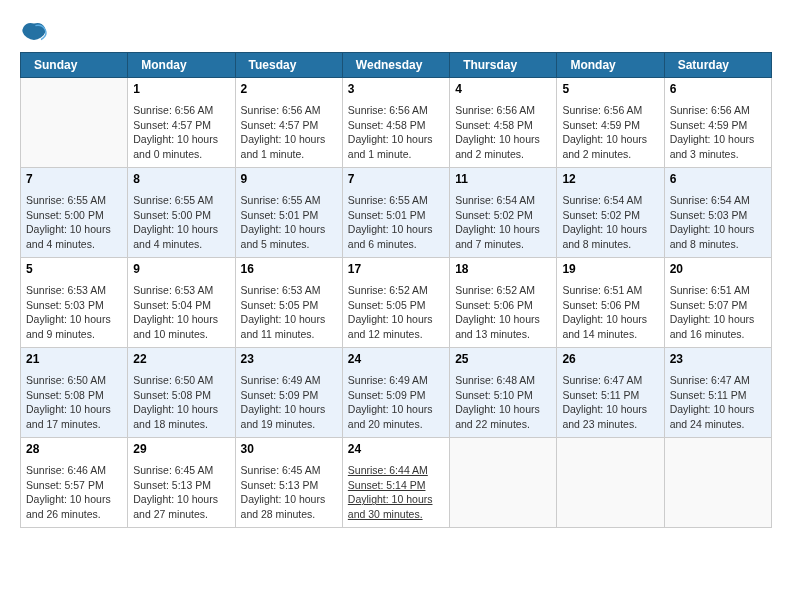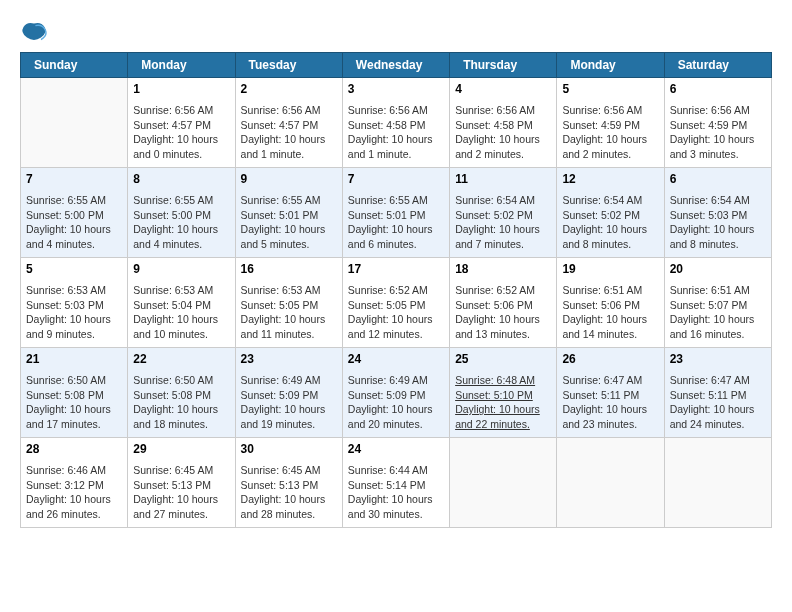--- a/index.html
+++ b/index.html
@@ -290,21 +290,21 @@
         </td>
         <td>
           <span class="day-number">24</span>
           <div class="day-info" style="white-space: pre-line;">Sunrise: 6:49 AM
 Sunset: 5:09 PM
 Daylight: 10 hours
 and 20 minutes.</div>
         </td>
         <td>
           <span class="day-number">25</span>
-          <div class="day-info" style="white-space: pre-line; text-decoration: underline;">Sunrise: 6:48 AM
+          <div class="day-info" style="white-space: pre-line;">Sunrise: 6:48 AM
 Sunset: 5:10 PM
 Daylight: 10 hours
 and 22 minutes.</div>
         </td>
         <td>
           <span class="day-number">26</span>
           <div class="day-info" style="white-space: pre-line;">Sunrise: 6:47 AM
 Sunset: 5:11 PM
 Daylight: 10 hours
 and 23 minutes.</div>
@@ -314,41 +314,41 @@
           <div class="day-info" style="white-space: pre-line;">Sunrise: 6:47 AM
 Sunset: 5:11 PM
 Daylight: 10 hours
 and 24 minutes.</div>
         </td>
       </tr>
       <tr>
         <td>
           <span class="day-number">28</span>
           <div class="day-info" style="white-space: pre-line;">Sunrise: 6:46 AM
-Sunset: 3:12 PM
+Sunset: 5:57 PM
 Daylight: 10 hours
 and 26 minutes.</div>
         </td>
         <td>
           <span class="day-number">29</span>
           <div class="day-info" style="white-space: pre-line;">Sunrise: 6:45 AM
 Sunset: 5:13 PM
 Daylight: 10 hours
 and 27 minutes.</div>
         </td>
         <td>
           <span class="day-number">30</span>
           <div class="day-info" style="white-space: pre-line;">Sunrise: 6:45 AM
 Sunset: 5:13 PM
 Daylight: 10 hours
 and 28 minutes.</div>
         </td>
         <td>
           <span class="day-number">24</span>
-          <div class="day-info" style="white-space: pre-line;">Sunrise: 6:44 AM
+          <div class="day-info" style="white-space: pre-line; text-decoration: underline;">Sunrise: 6:44 AM
 Sunset: 5:14 PM
 Daylight: 10 hours
 and 30 minutes.</div>
         </td>
         <td class="empty-cell"></td>
         <td class="empty-cell"></td>
         <td class="empty-cell"></td>
       </tr>
     </tbody>
 </table>

